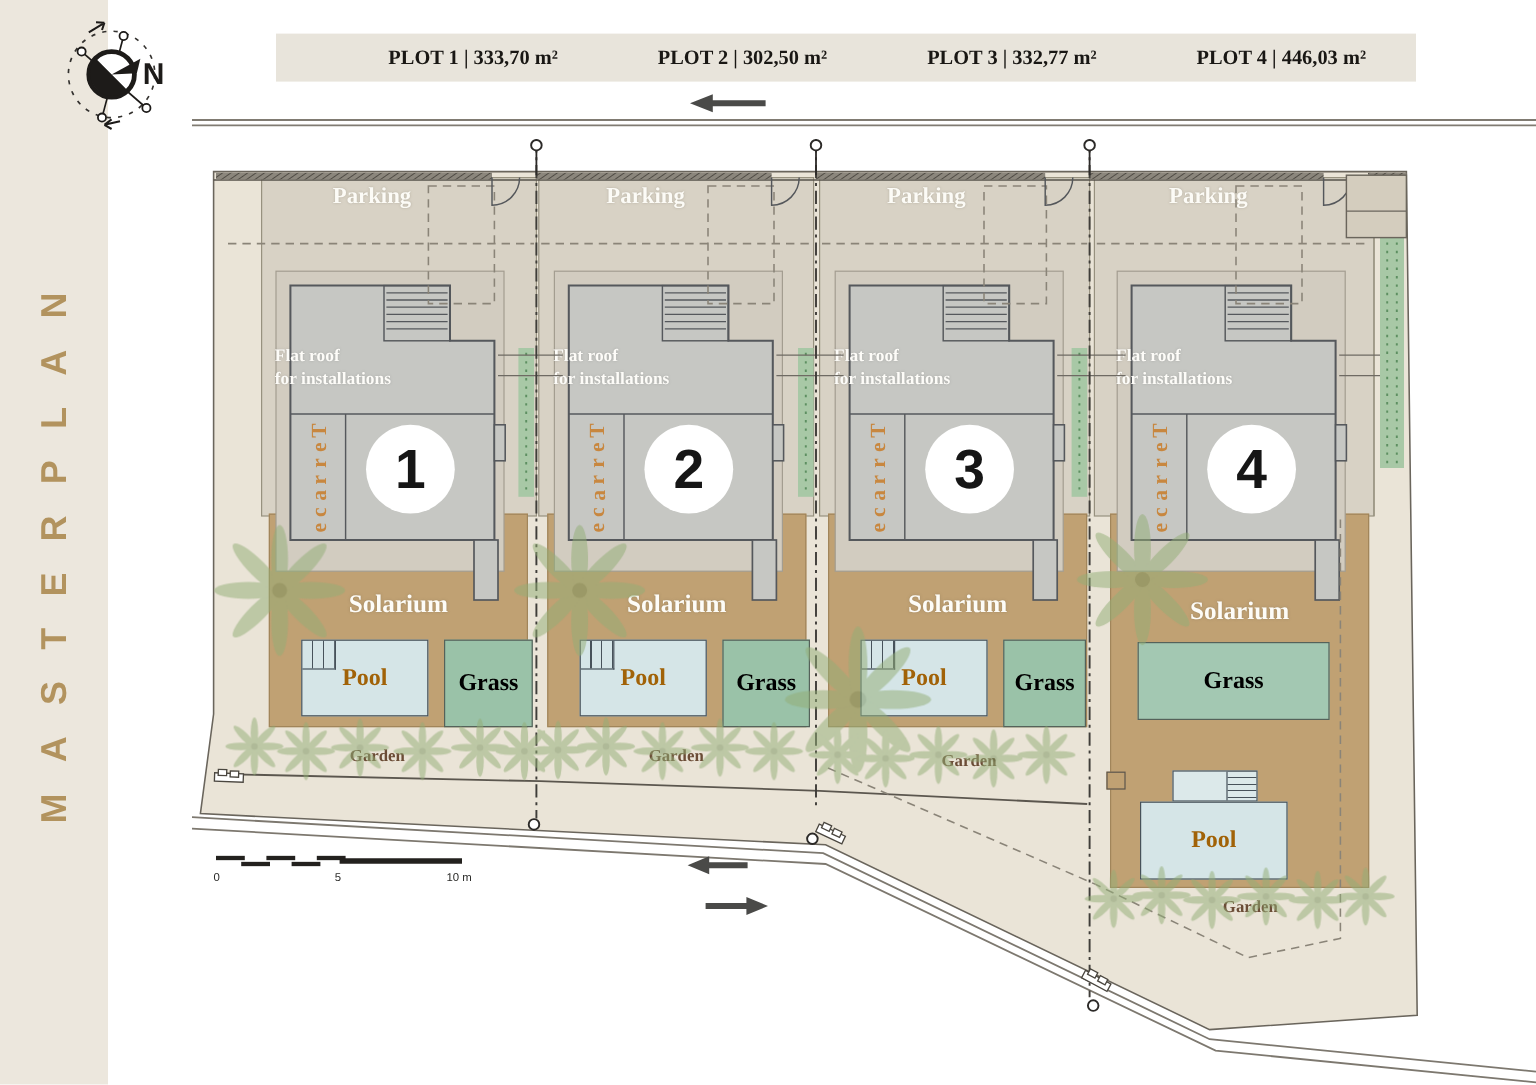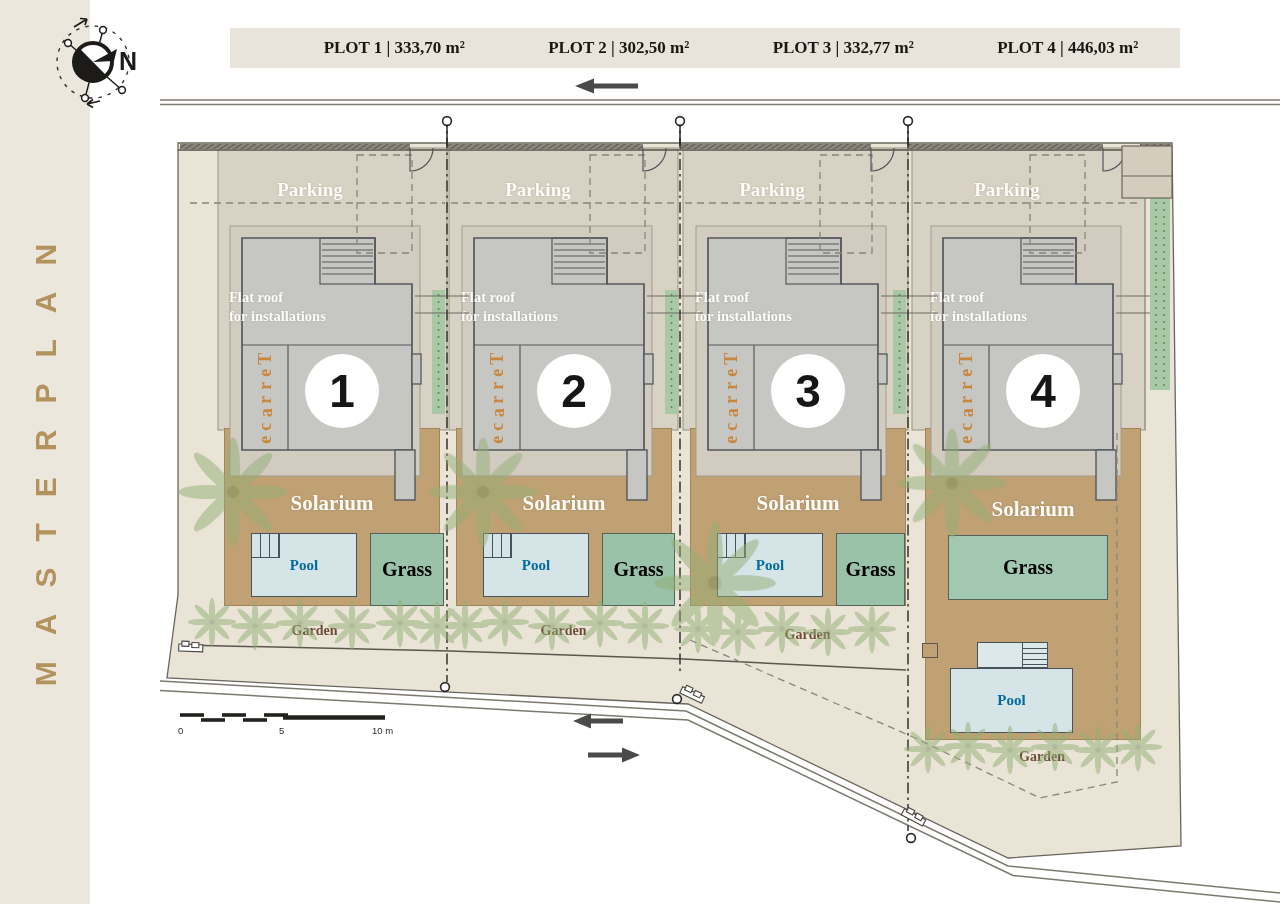--- a/index.html
+++ b/index.html
@@ -16,21 +16,21 @@
   #header .hcell{flex:1;text-align:center;font-weight:bold;font-size:17px;color:#191714;}
   
   .plot{position:absolute;top:143px;}
   #plot1{left:182px;width:265px;height:520px;}
   #plot2{left:449px;width:229px;height:520px;}
   #plot3{left:683px;width:225px;height:520px;}
   #plot4{left:912px;width:260px;height:700px;}
   .villa{position:absolute;top:89px;width:178px;height:240px;}
   #plot1 .villa{left:55px}#plot2 .villa{left:20px}#plot3 .villa{left:20px}#plot4 .villa{left:26px}
   .villa svg.bsvg{position:absolute;left:-10px;top:-10px;}
-  .parking-label{position:absolute;top:36px;width:146px;text-align:center;font-weight:bold;
+  .parking-label{position:absolute;top:10px;width:146px;text-align:center;font-weight:bold;
     font-size:19px;color:#fcfbf6;text-shadow:0 0 2px rgba(130,124,108,.45);}
   #plot1 .parking-label{left:55px}#plot2 .parking-label{left:16px}
   #plot3 .parking-label{left:16px}#plot4 .parking-label{left:22px}
   .flat-roof{position:absolute;left:-8px;top:56px;width:194px;text-align:left;font-weight:bold;
     font-size:14.5px;line-height:19px;color:#fdfcf8;text-shadow:0 0 2px rgba(120,120,120,.4);}
   .terrace{position:absolute;left:15px;top:120px;width:28px;font-weight:bold;font-size:18px;
     color:#c8873f;display:flex;flex-direction:column;align-items:center;}
   .terrace span{display:block;height:13.5px;line-height:13.5px;transform:rotate(-90deg);}
   .plot-num{position:absolute;left:68px;top:122px;width:74px;height:74px;border-radius:50%;
     background:#fff;display:flex;align-items:center;justify-content:center;
@@ -41,21 +41,21 @@
   #plot4 .solarium{left:13px;height:312px;}
   .sol-label{position:absolute;left:0;right:0;top:62px;text-align:center;font-weight:bold;
     font-size:21px;color:#fdfcf7;text-shadow:0 0 2px rgba(120,105,80,.5);}
   #plot4 .sol-label{top:68px;}
   .pool{position:absolute;top:390px;width:106px;height:64px;background:#d5e5e7;
     border:1.6px solid #47525a;box-sizing:border-box;display:flex;align-items:center;justify-content:center;}
   #plot1 .pool{left:69px}#plot2 .pool{left:34px}#plot3 .pool{left:34px}
   .pool .steps{position:absolute;left:0;top:0;width:27px;height:23px;
     border-right:1.2px solid #47525a;border-bottom:1.2px solid #47525a;
     background:repeating-linear-gradient(90deg,transparent 0 8px,#47525a 8px 9px);}
-  .pool-label{font-weight:bold;font-size:15px;color:#0369a1;}
+  .pool-label{font-weight:bold;font-size:20px;color:#a16207;}
   .grass{position:absolute;top:390px;height:73px;background:#9ac2a8;border:1.3px solid #55625a;
     box-sizing:border-box;display:flex;align-items:center;justify-content:center;}
   #plot1 .grass{left:188px;width:74px}#plot2 .grass{left:153px;width:73px}#plot3 .grass{left:153px;width:69px}
   .grass-label{font-weight:bold;font-size:20px;color:#000000;}
   .garden-label{position:absolute;top:480px;left:0;right:0;text-align:center;font-weight:bold;
     font-size:14px;color:#6b4c36;}
   #plot3 .garden-label{top:484px;left:24px;}
   #plot4 .garden-label{top:606px;left:20px;right:20px;}
   
   #plot4 .grass4{position:absolute;left:36px;top:392px;width:160px;height:65px;background:#a3c8b2;

